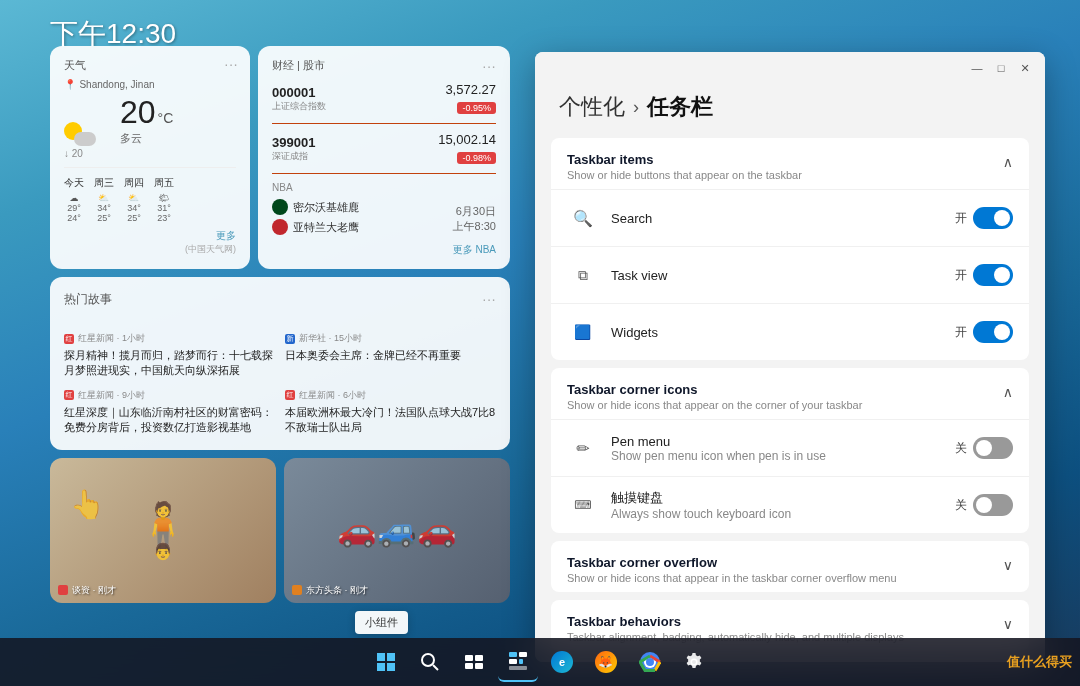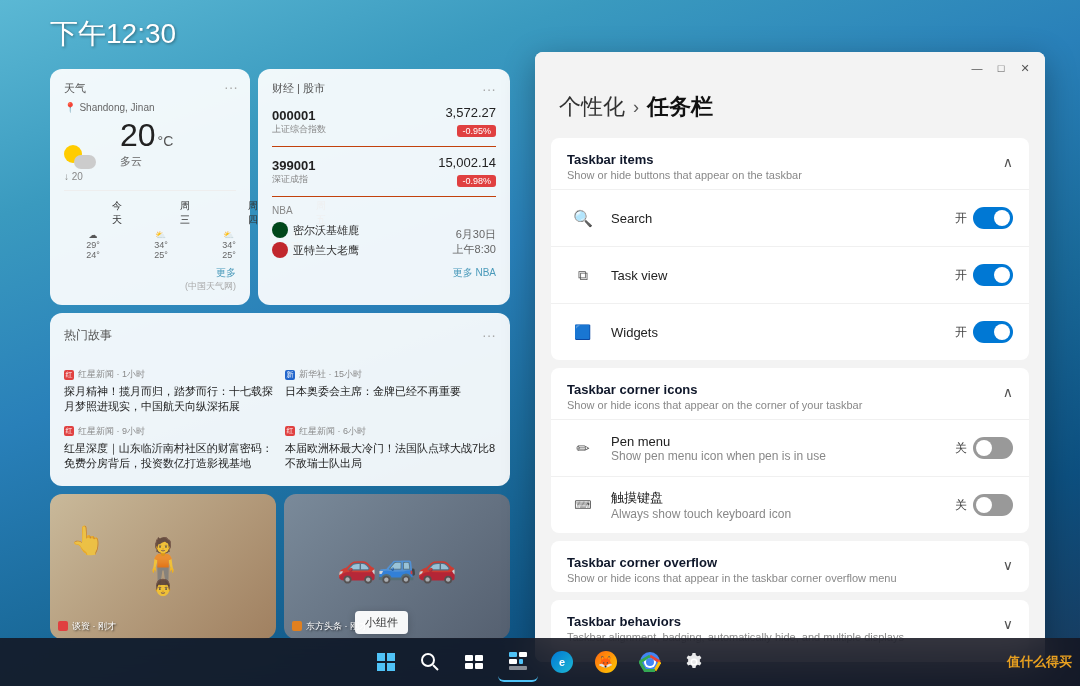--- a/index.html
+++ b/index.html
@@ -30,21 +30,21 @@
     }
     .clock-time {
       font-size: 28px;
       font-weight: 300;
       text-shadow: 1px 1px 3px rgba(0,0,0,0.4);
     }
 
     
     .widget-panel {
       position: absolute;
-      top: 69px;
+      top: 46px;
       left: 50px;
       width: 460px;
       display: flex;
       flex-direction: column;
       gap: 8px;
     }
 
     .widget-row {
       display: flex;
       gap: 8px;
@@ -103,21 +103,20 @@
     }
     .forecast-day {
       text-align: center;
       font-size: 9px;
       color: #555;
     }
     .forecast-day .day-label {
       font-size: 10px;
       margin-bottom: 3px;
       color: #333;
-      margin-left: 48px;
     }
     .forecast-temps {
       font-size: 9px;
       color: #666;
     }
     .weather-more {
       text-align: right;
       font-size: 10px;
       color: #4a9aba;
       margin-top: 6px;

